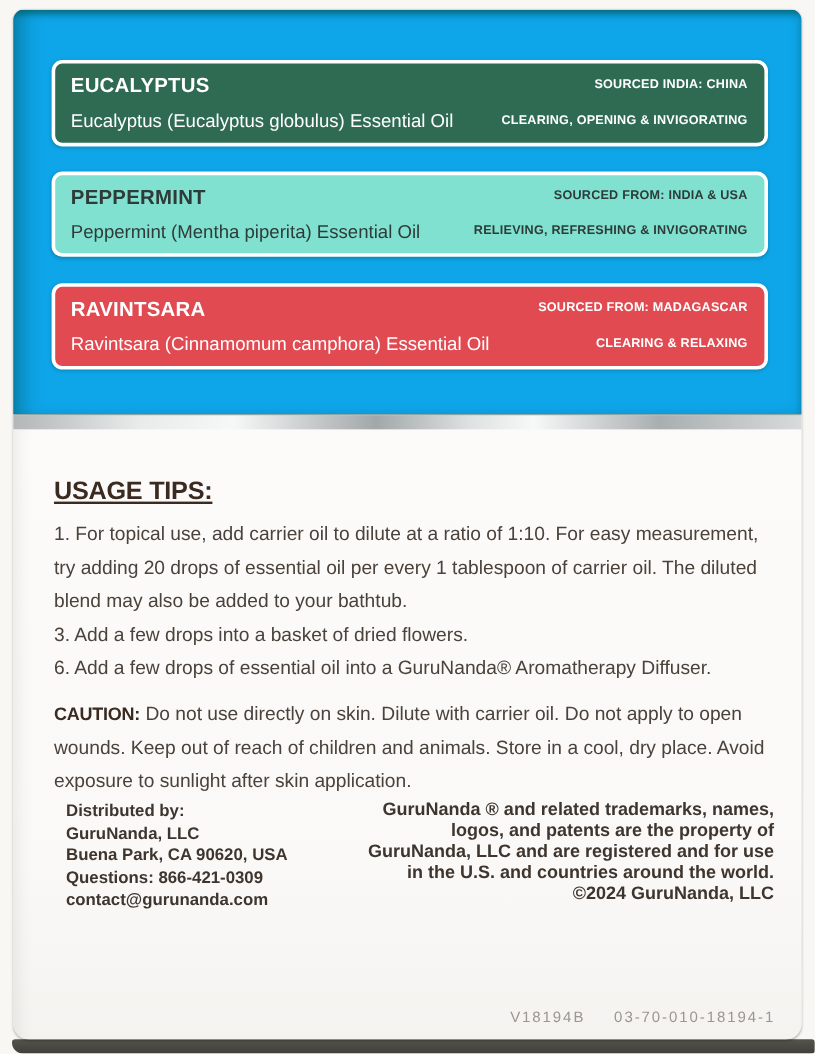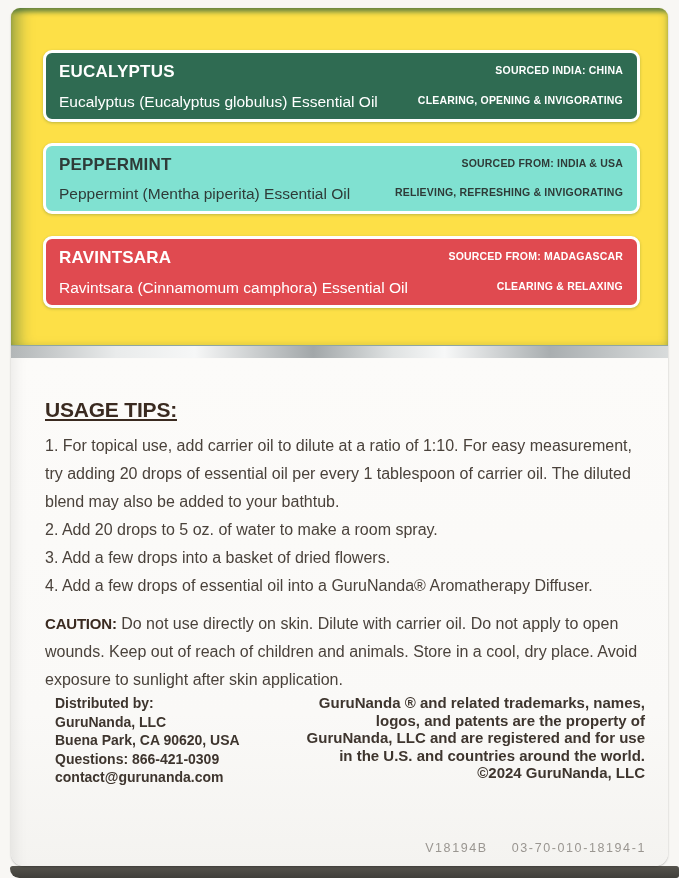--- a/index.html
+++ b/index.html
@@ -19,21 +19,21 @@
   
   .box {
     position: absolute; left: 11px; top: 8px; width: 657px; height: 858px;
     border-radius: 9px 9px 13px 13px;
     overflow: hidden;
     box-shadow: 0 1px 2px rgba(0,0,0,.25);
     background: #fbfaf8;
   }
   .teal-section {
     position: absolute; left: 0; top: 0; width: 100%; height: 337px;
-    background: #fde047;
+    background: #0ea5e9;
     box-shadow: inset 0 6px 5px -2px rgba(0,72,62,.55),
                 inset 16px 0 16px -9px rgba(0,70,62,.40),
                 inset -5px 0 8px -4px rgba(0,70,62,.25);
   }
   .silver-band {
     position: absolute; left: 0; top: 337px; width: 100%; height: 13px;
     background: linear-gradient(90deg,
       #b2b6b7 0%, #e9ebeb 16%, #f6f7f7 28%, #a2a7a9 46%,
       #dfe2e2 58%, #f7f8f8 66%, #a9aeb0 82%, #d8dbdb 100%);
     border-top: 1px solid #8fa6a2;
@@ -139,23 +139,22 @@
   <div class="silver-band"></div>
 
   <div class="white-section"></div>
 
   <div class="content">
 
     <div class="section-heading">USAGE TIPS:</div>
 
     <div>
       <p class="tip">1. For topical use, add carrier oil to dilute at a ratio of 1:10. For easy measurement, try adding 20 drops of essential oil per every 1 tablespoon of carrier oil. The diluted blend may also be added to your bathtub.</p>
-      <p class="tip">2. Add 20 drops to 5 oz. of water to make a room spray.</p>
       <p class="tip">3. Add a few drops into a basket of dried flowers.</p>
-      <p class="tip">4. Add a few drops of essential oil into a GuruNanda® Aromatherapy Diffuser.</p>
+      <p class="tip">6. Add a few drops of essential oil into a GuruNanda® Aromatherapy Diffuser.</p>
     </div>
 
     <p class="caution"><span class="caution-heading">CAUTION:</span><span> Do not use directly on skin. Dilute with carrier oil. Do not apply to open wounds. Keep out of reach of children and animals. Store in a cool, dry place. Avoid exposure to sunlight after skin application.</span></p>
 
     <div class="footer">
       <div class="footer-left">
         <div>Distributed by:</div>
         <div>GuruNanda, LLC</div>
         <div>Buena Park, CA 90620, USA</div>
         <div>Questions: 866-421-0309</div>

